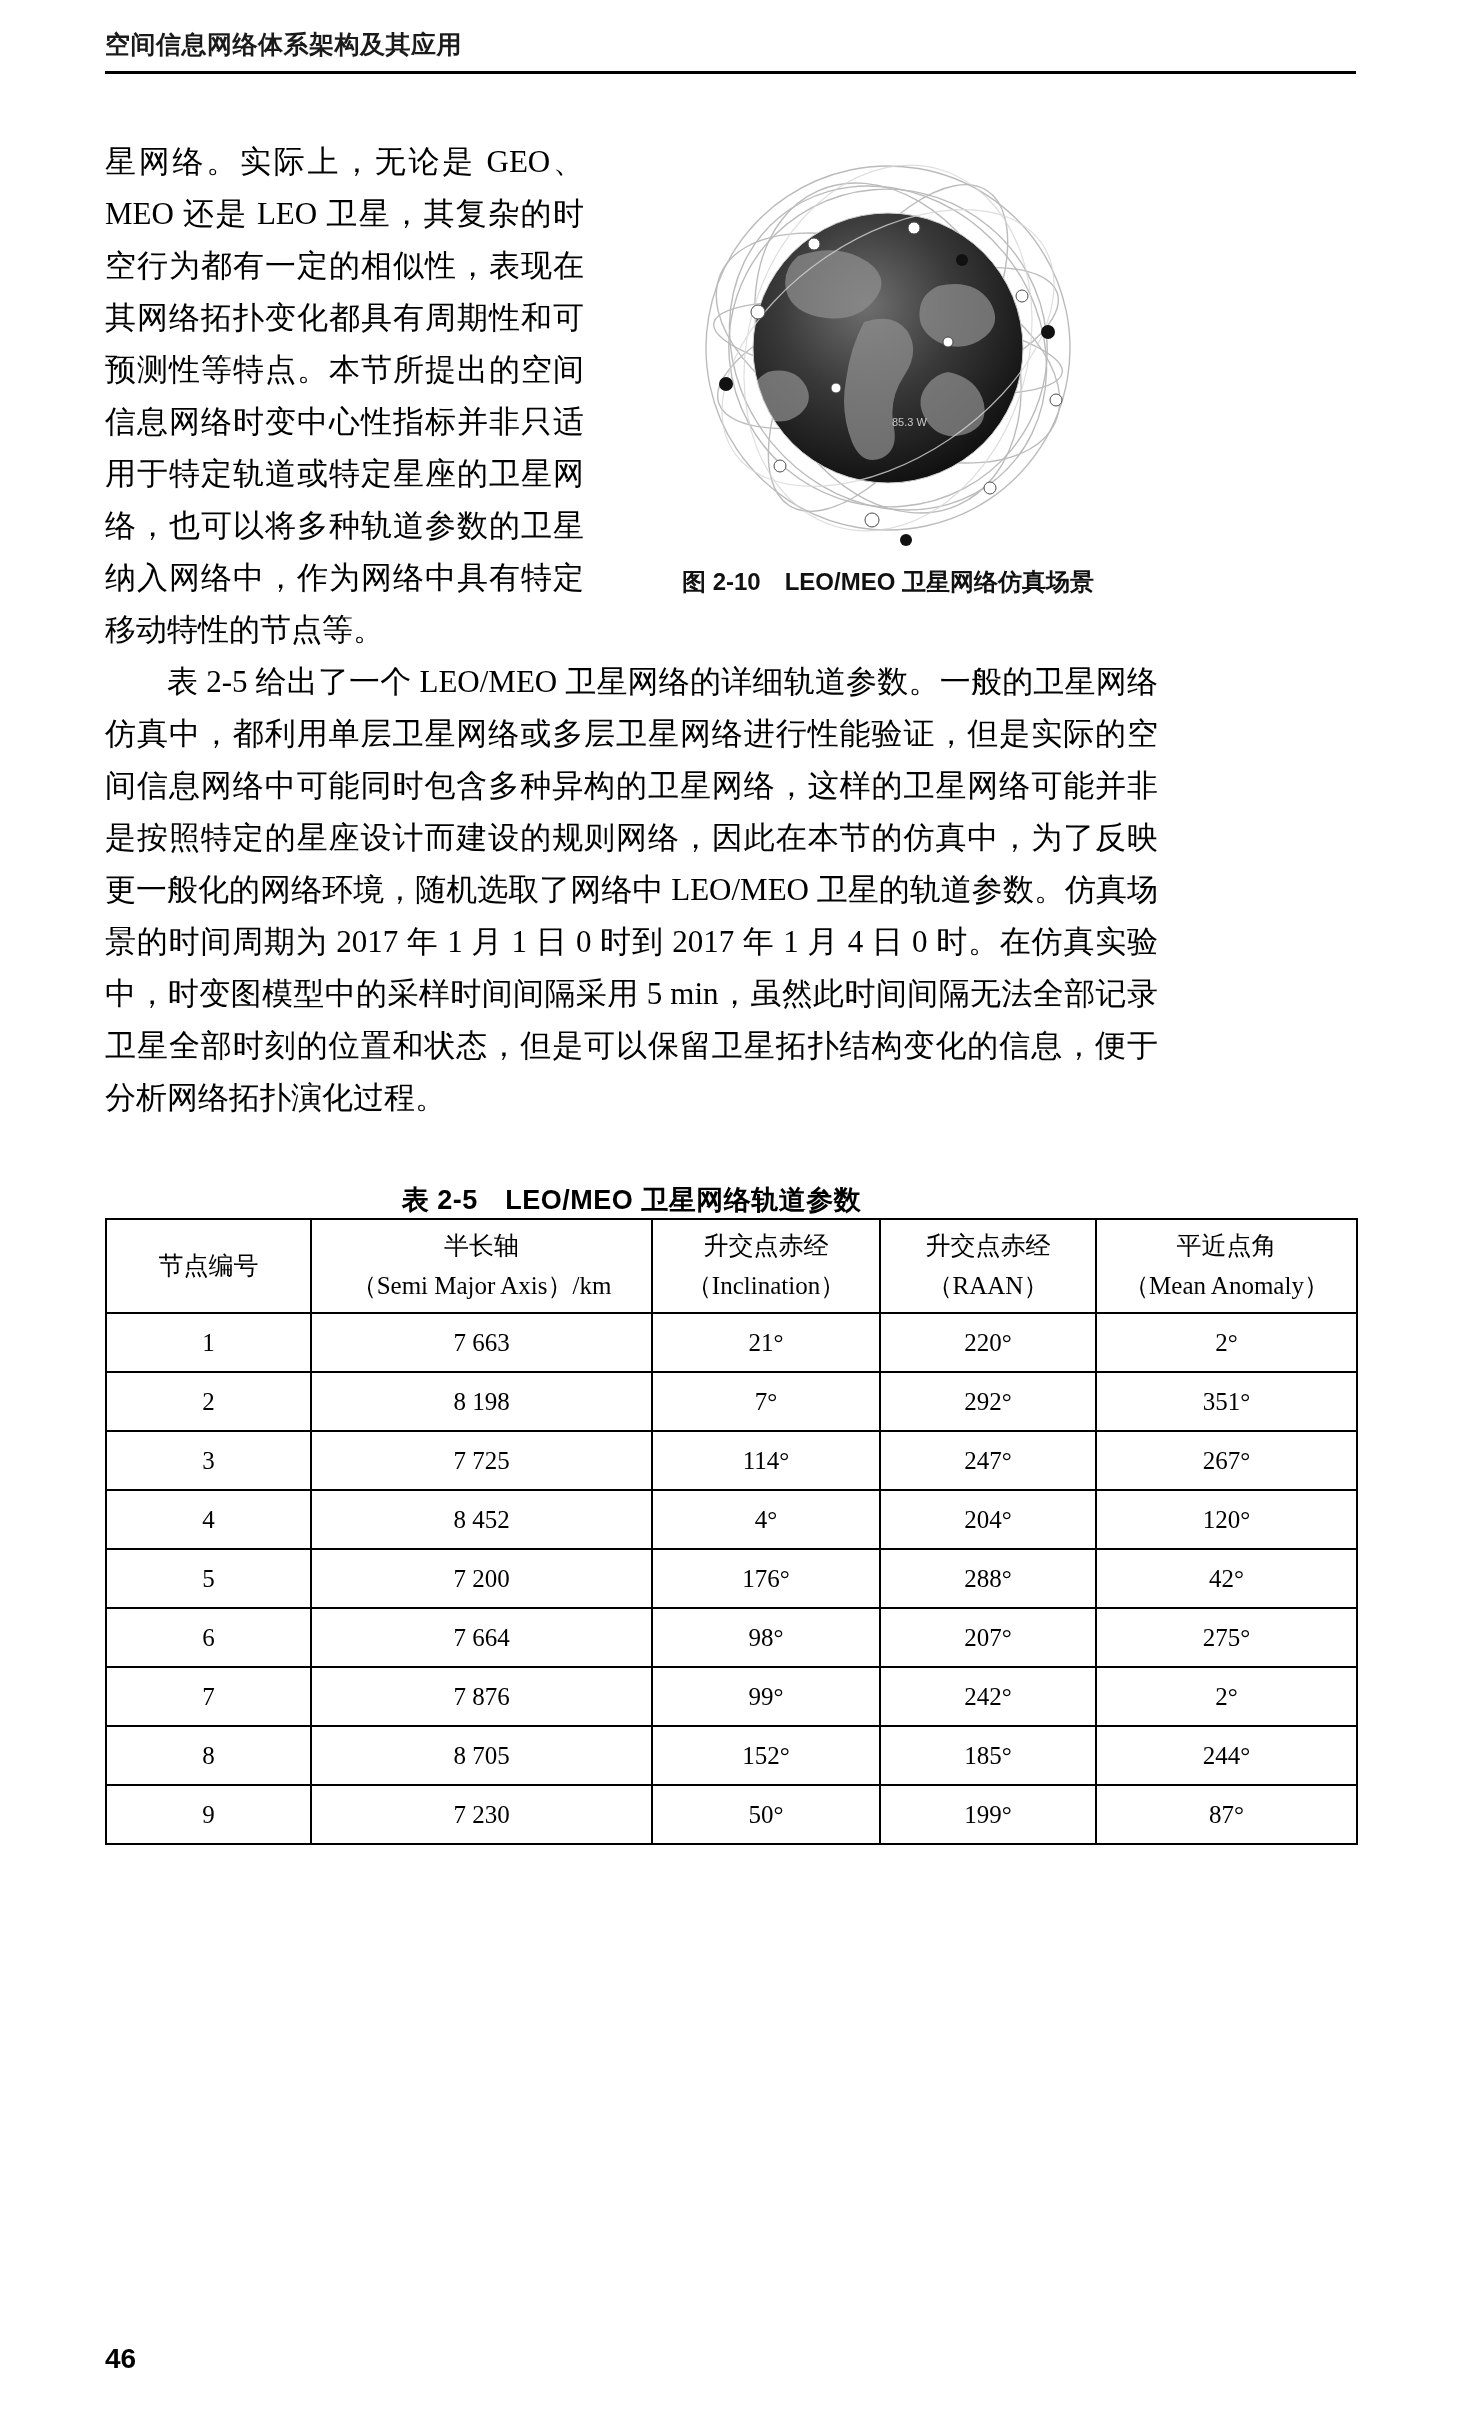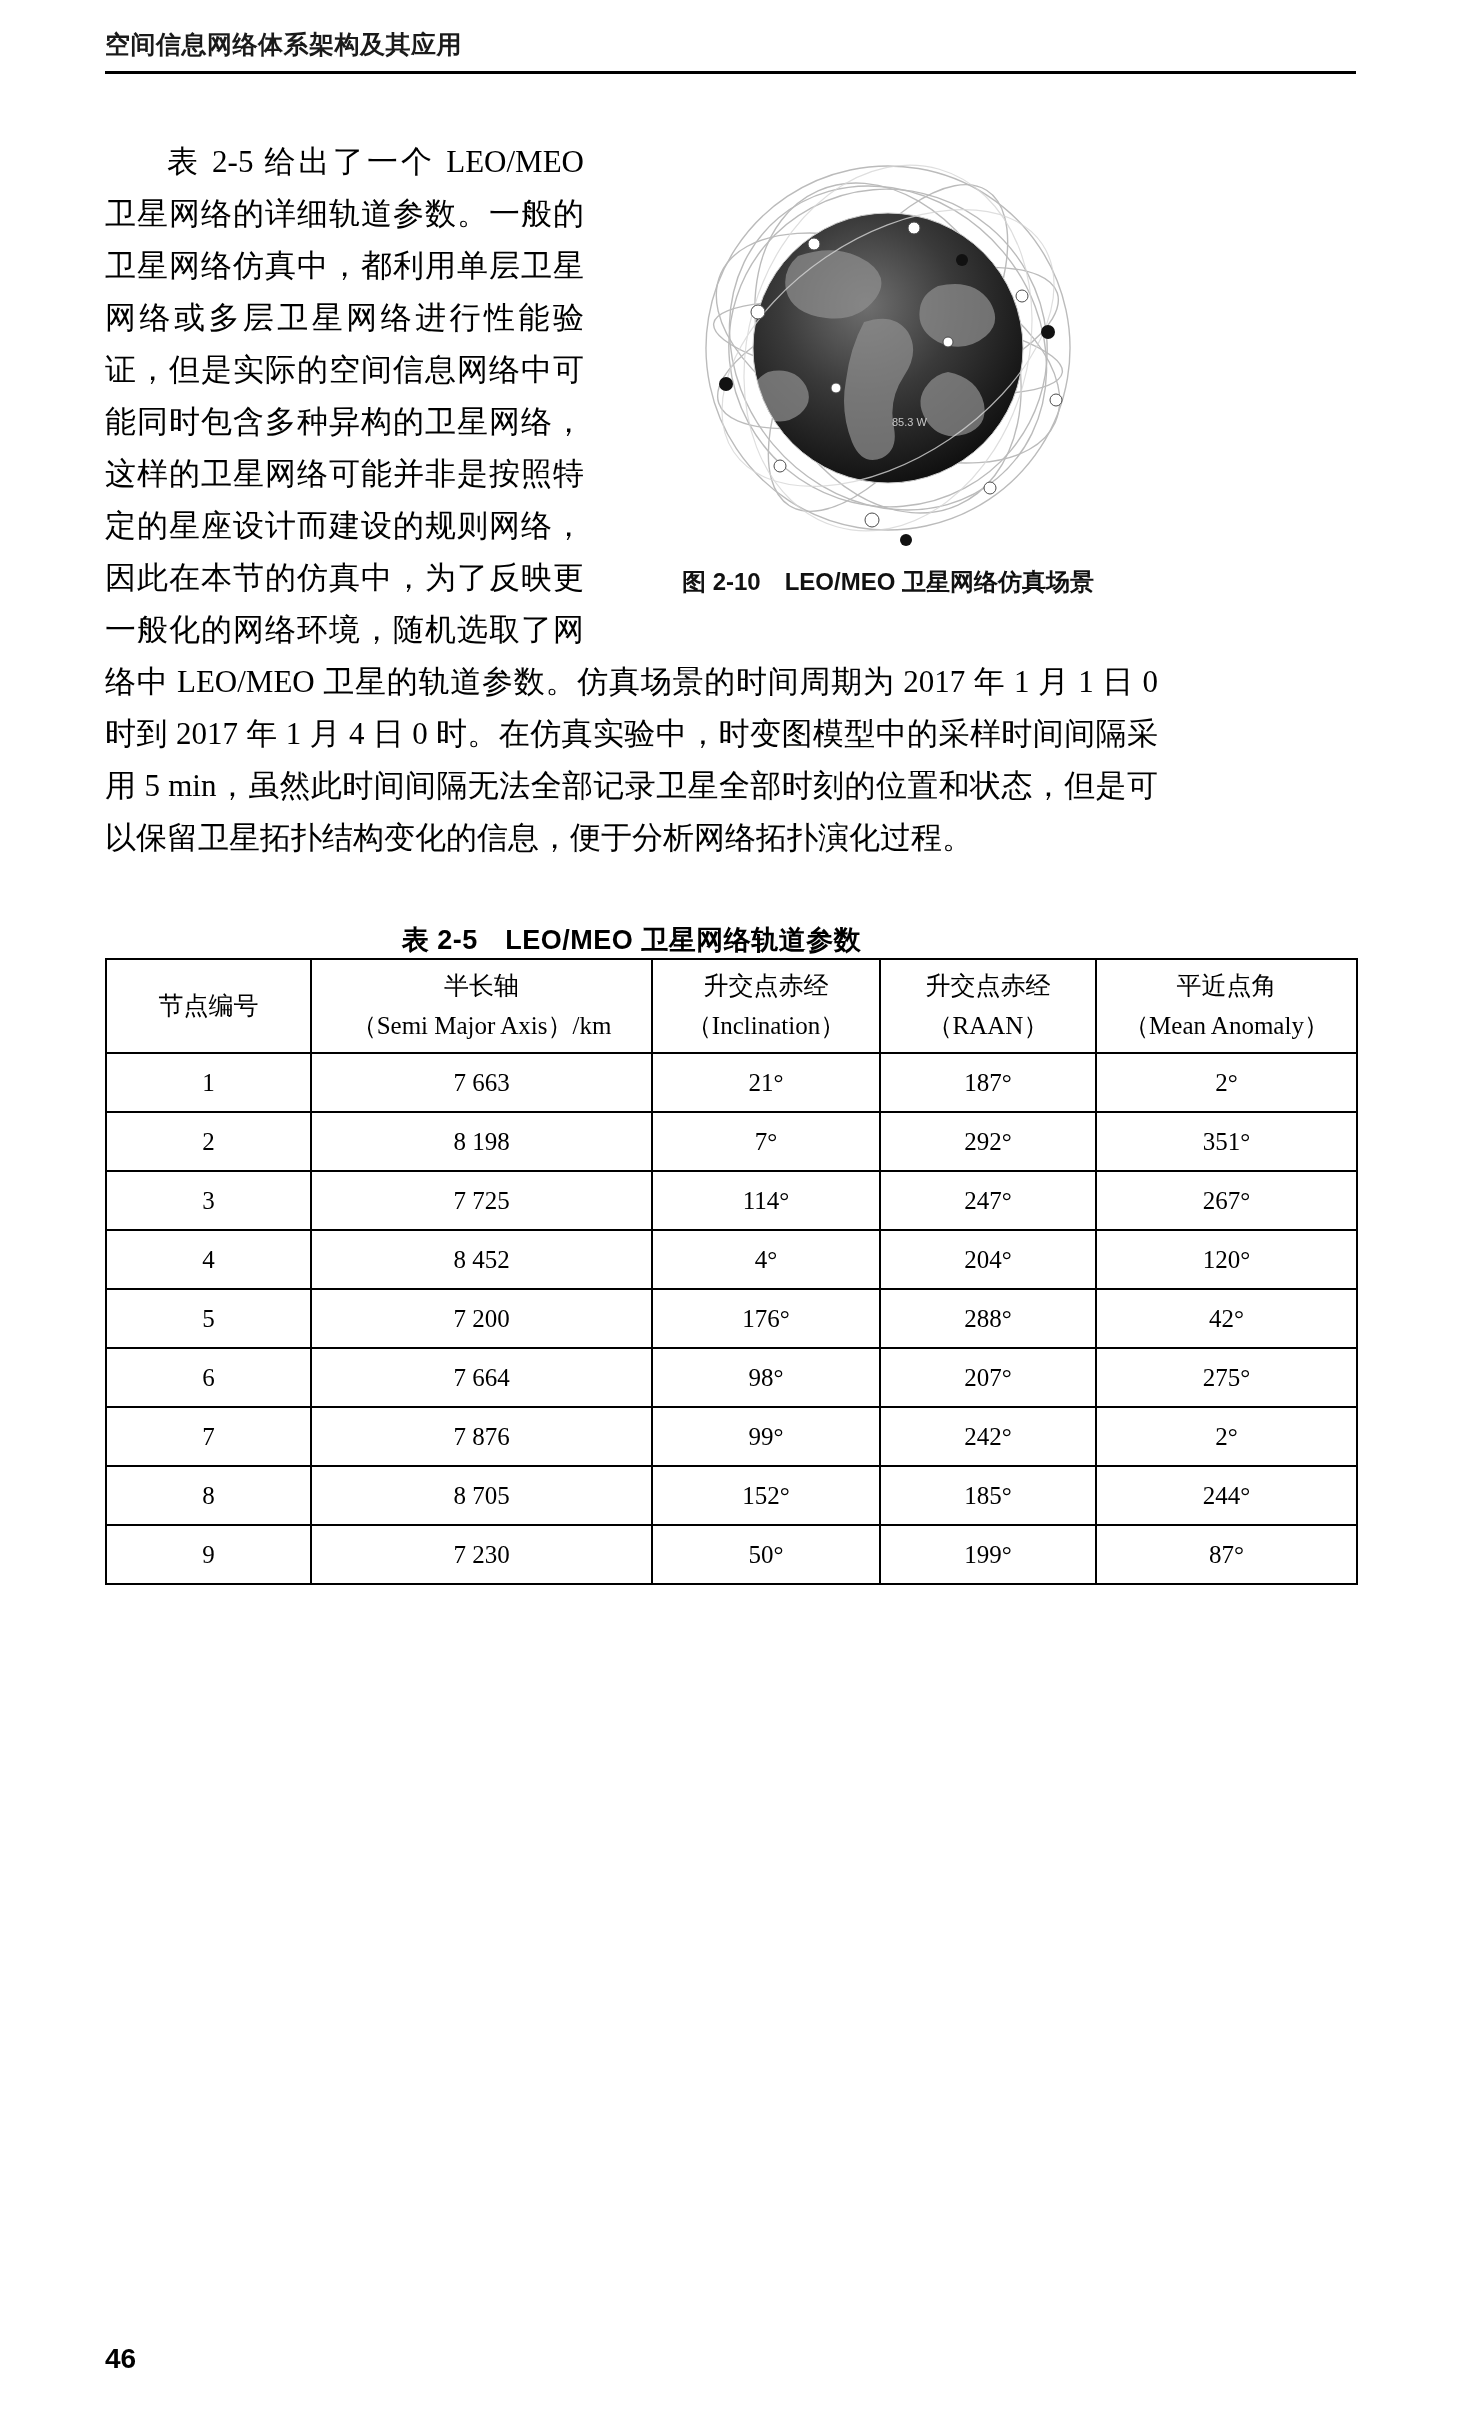--- a/index.html
+++ b/index.html
@@ -200,20 +200,21 @@
             <circle cx="430" cy="196" r="7"></circle>
             <circle cx="344" cy="124" r="6"></circle>
             <circle cx="288" cy="404" r="6"></circle>
           </g>
           <text x="274" y="290" font-family="Liberation Sans, sans-serif" font-size="11" fill="#d8d8d8" opacity="0.9">85.3 W</text>
         </svg>
       </div>
       <div class="fig-caption">图 2-10　LEO/MEO 卫星网络仿真场景</div>
     </div>
 
+    <p class="para">星网络。实际上，无论是 GEO、MEO 还是 LEO 卫星，其复杂的时空行为都有一定的相似性，表现在其网络拓扑变化都具有周期性和可预测性等特点。本节所提出的空间信息网络时变中心性指标并非只适用于特定轨道或特定星座的卫星网络，也可以将多种轨道参数的卫星纳入网络中，作为网络中具有特定移动特性的节点等。</p>
     <p class="para indent">表 2-5 给出了一个 LEO/MEO 卫星网络的详细轨道参数。一般的卫星网络仿真中，都利用单层卫星网络或多层卫星网络进行性能验证，但是实际的空间信息网络中可能同时包含多种异构的卫星网络，这样的卫星网络可能并非是按照特定的星座设计而建设的规则网络，因此在本节的仿真中，为了反映更一般化的网络环境，随机选取了网络中 LEO/MEO 卫星的轨道参数。仿真场景的时间周期为 2017 年 1 月 1 日 0 时到 2017 年 1 月 4 日 0 时。在仿真实验中，时变图模型中的采样时间间隔采用 5 min，虽然此时间间隔无法全部记录卫星全部时刻的位置和状态，但是可以保留卫星拓扑结构变化的信息，便于分析网络拓扑演化过程。</p>
   </div>
 
   <div class="table-caption">表 2-5　LEO/MEO 卫星网络轨道参数</div>
 
   <table class="param-table">
     <colgroup>
       <col class="c0">
         <col class="c1">
         <col class="c2">
@@ -242,21 +243,21 @@
           <span class="th-l1">平近点角</span>
           <span class="th-l2">（Mean Anomaly）</span>
         </th>
       </tr>
     </thead>
     <tbody>
       <tr>
         <td>1</td>
         <td>7 663</td>
         <td>21°</td>
-        <td>187°</td>
+        <td>220°</td>
         <td>2°</td>
       </tr>
       <tr>
         <td>2</td>
         <td>8 198</td>
         <td>7°</td>
         <td>292°</td>
         <td>351°</td>
       </tr>
       <tr>

